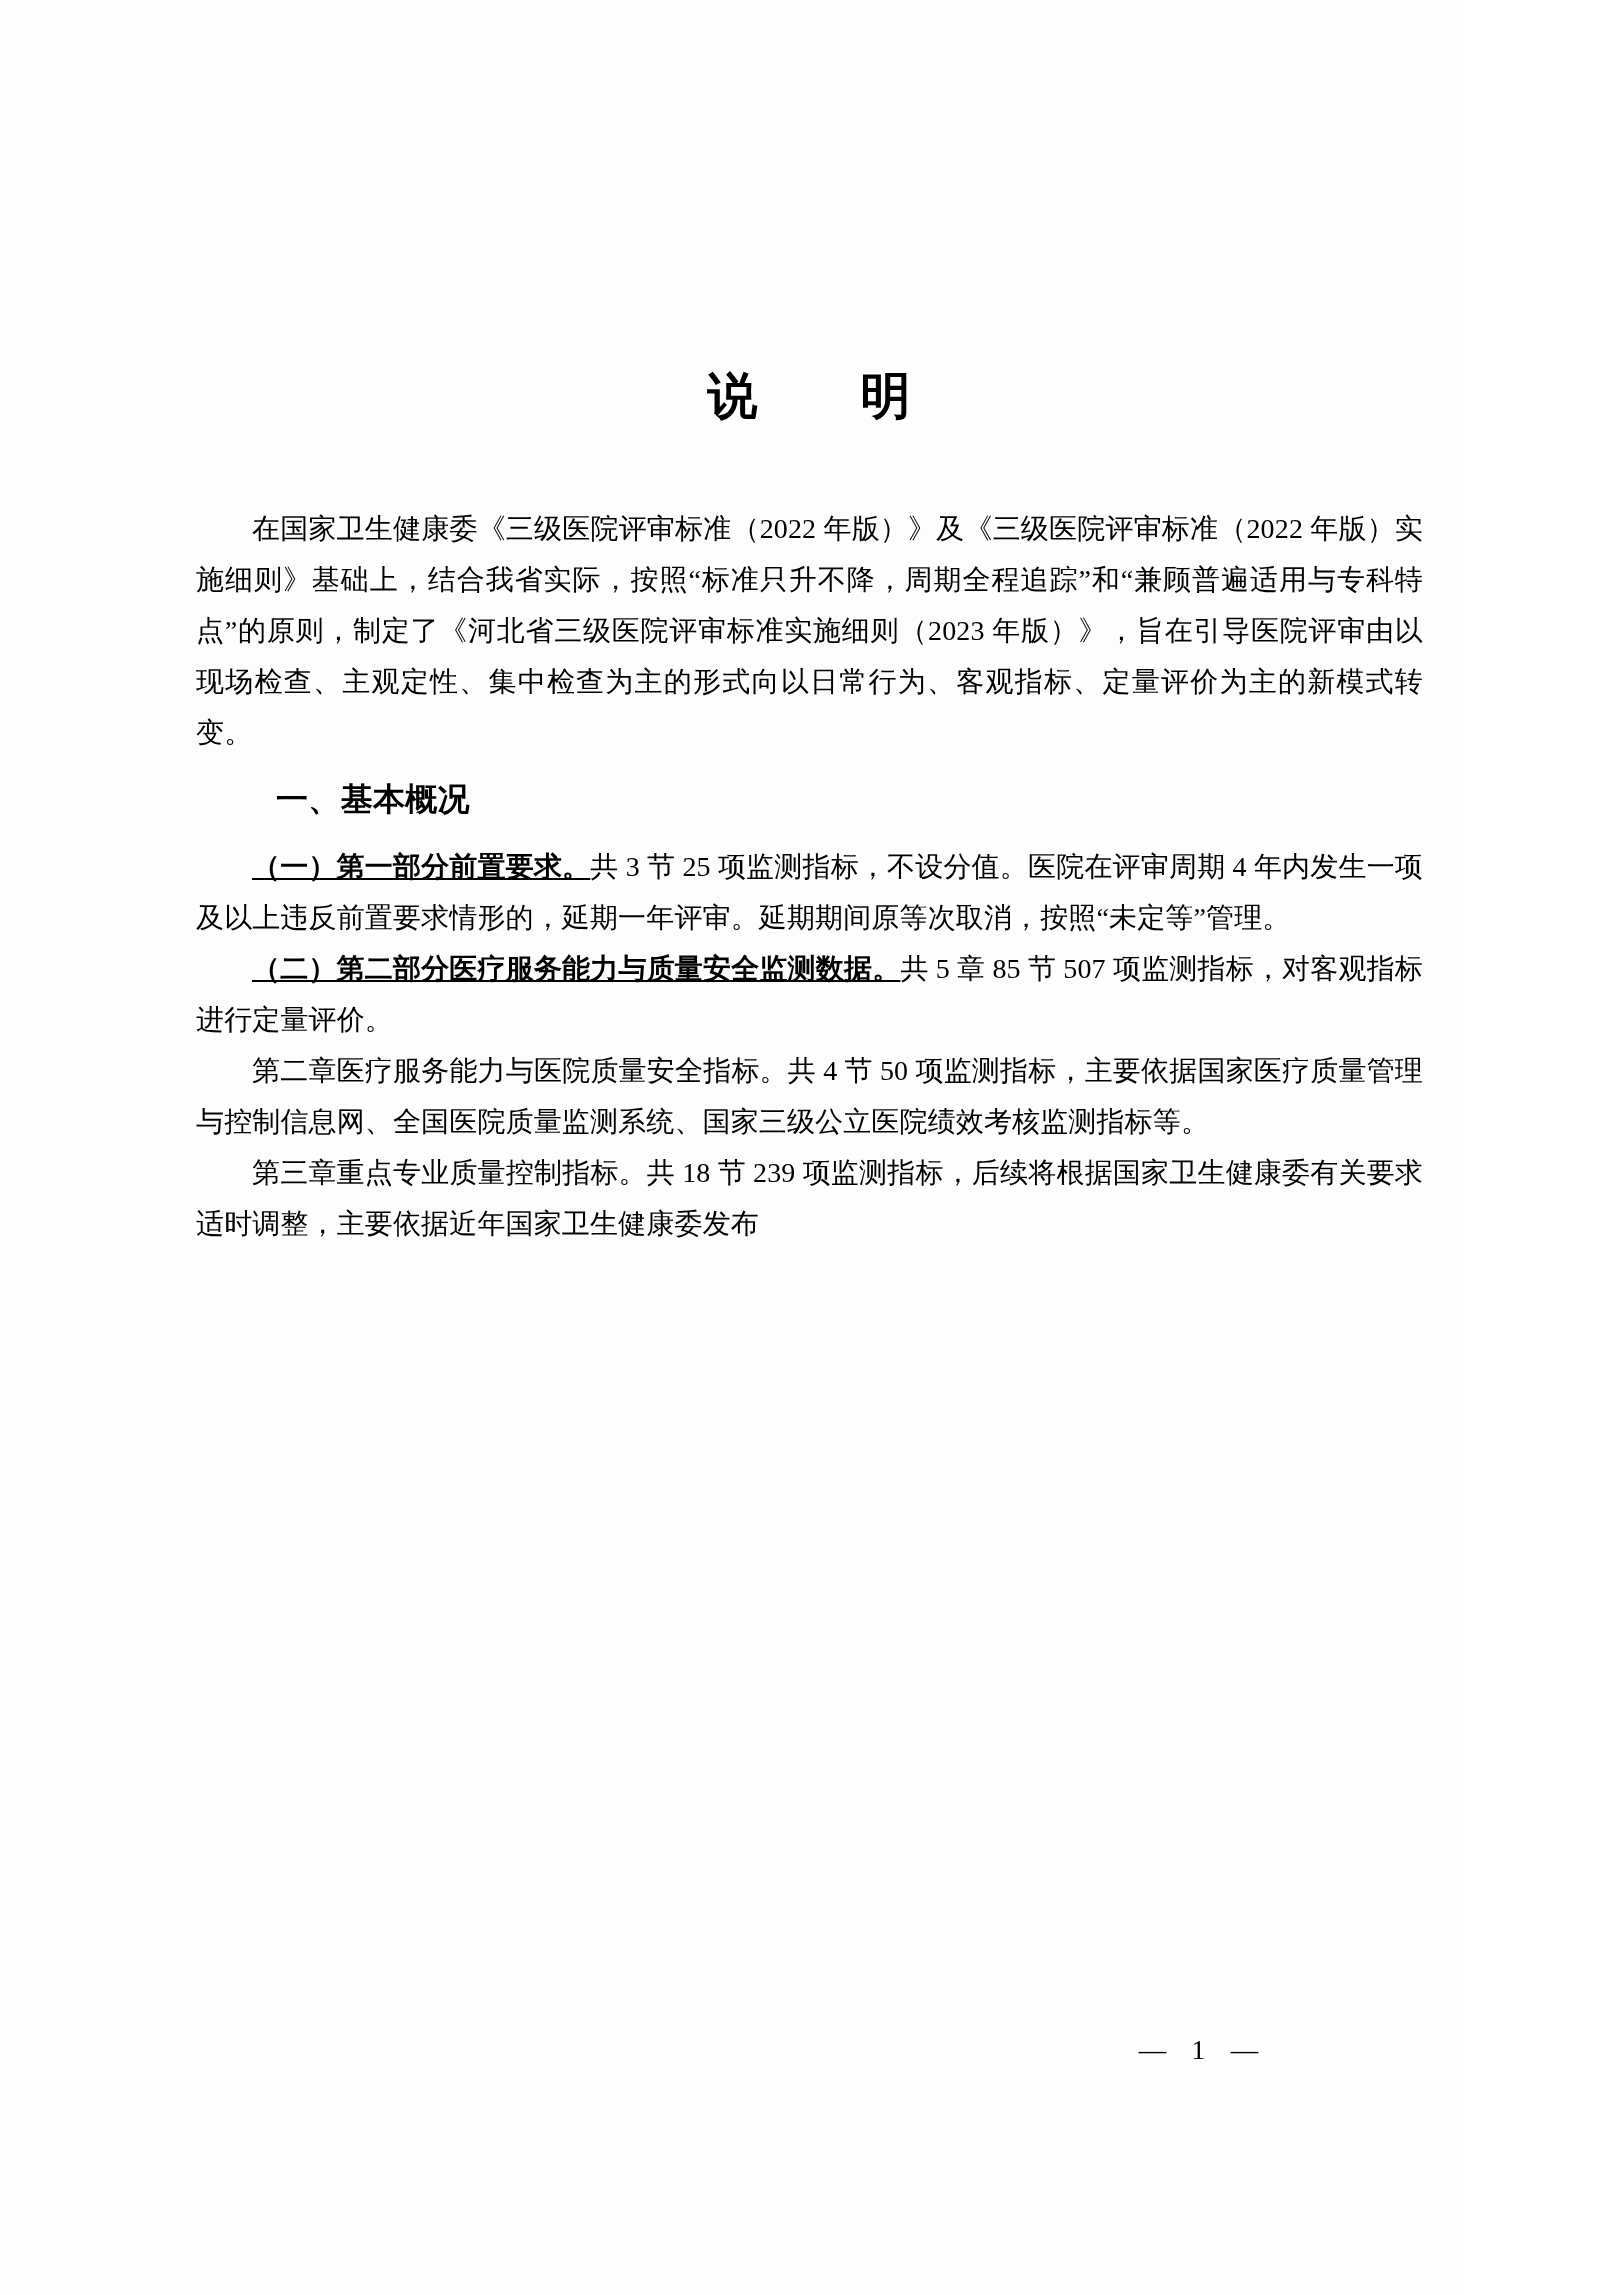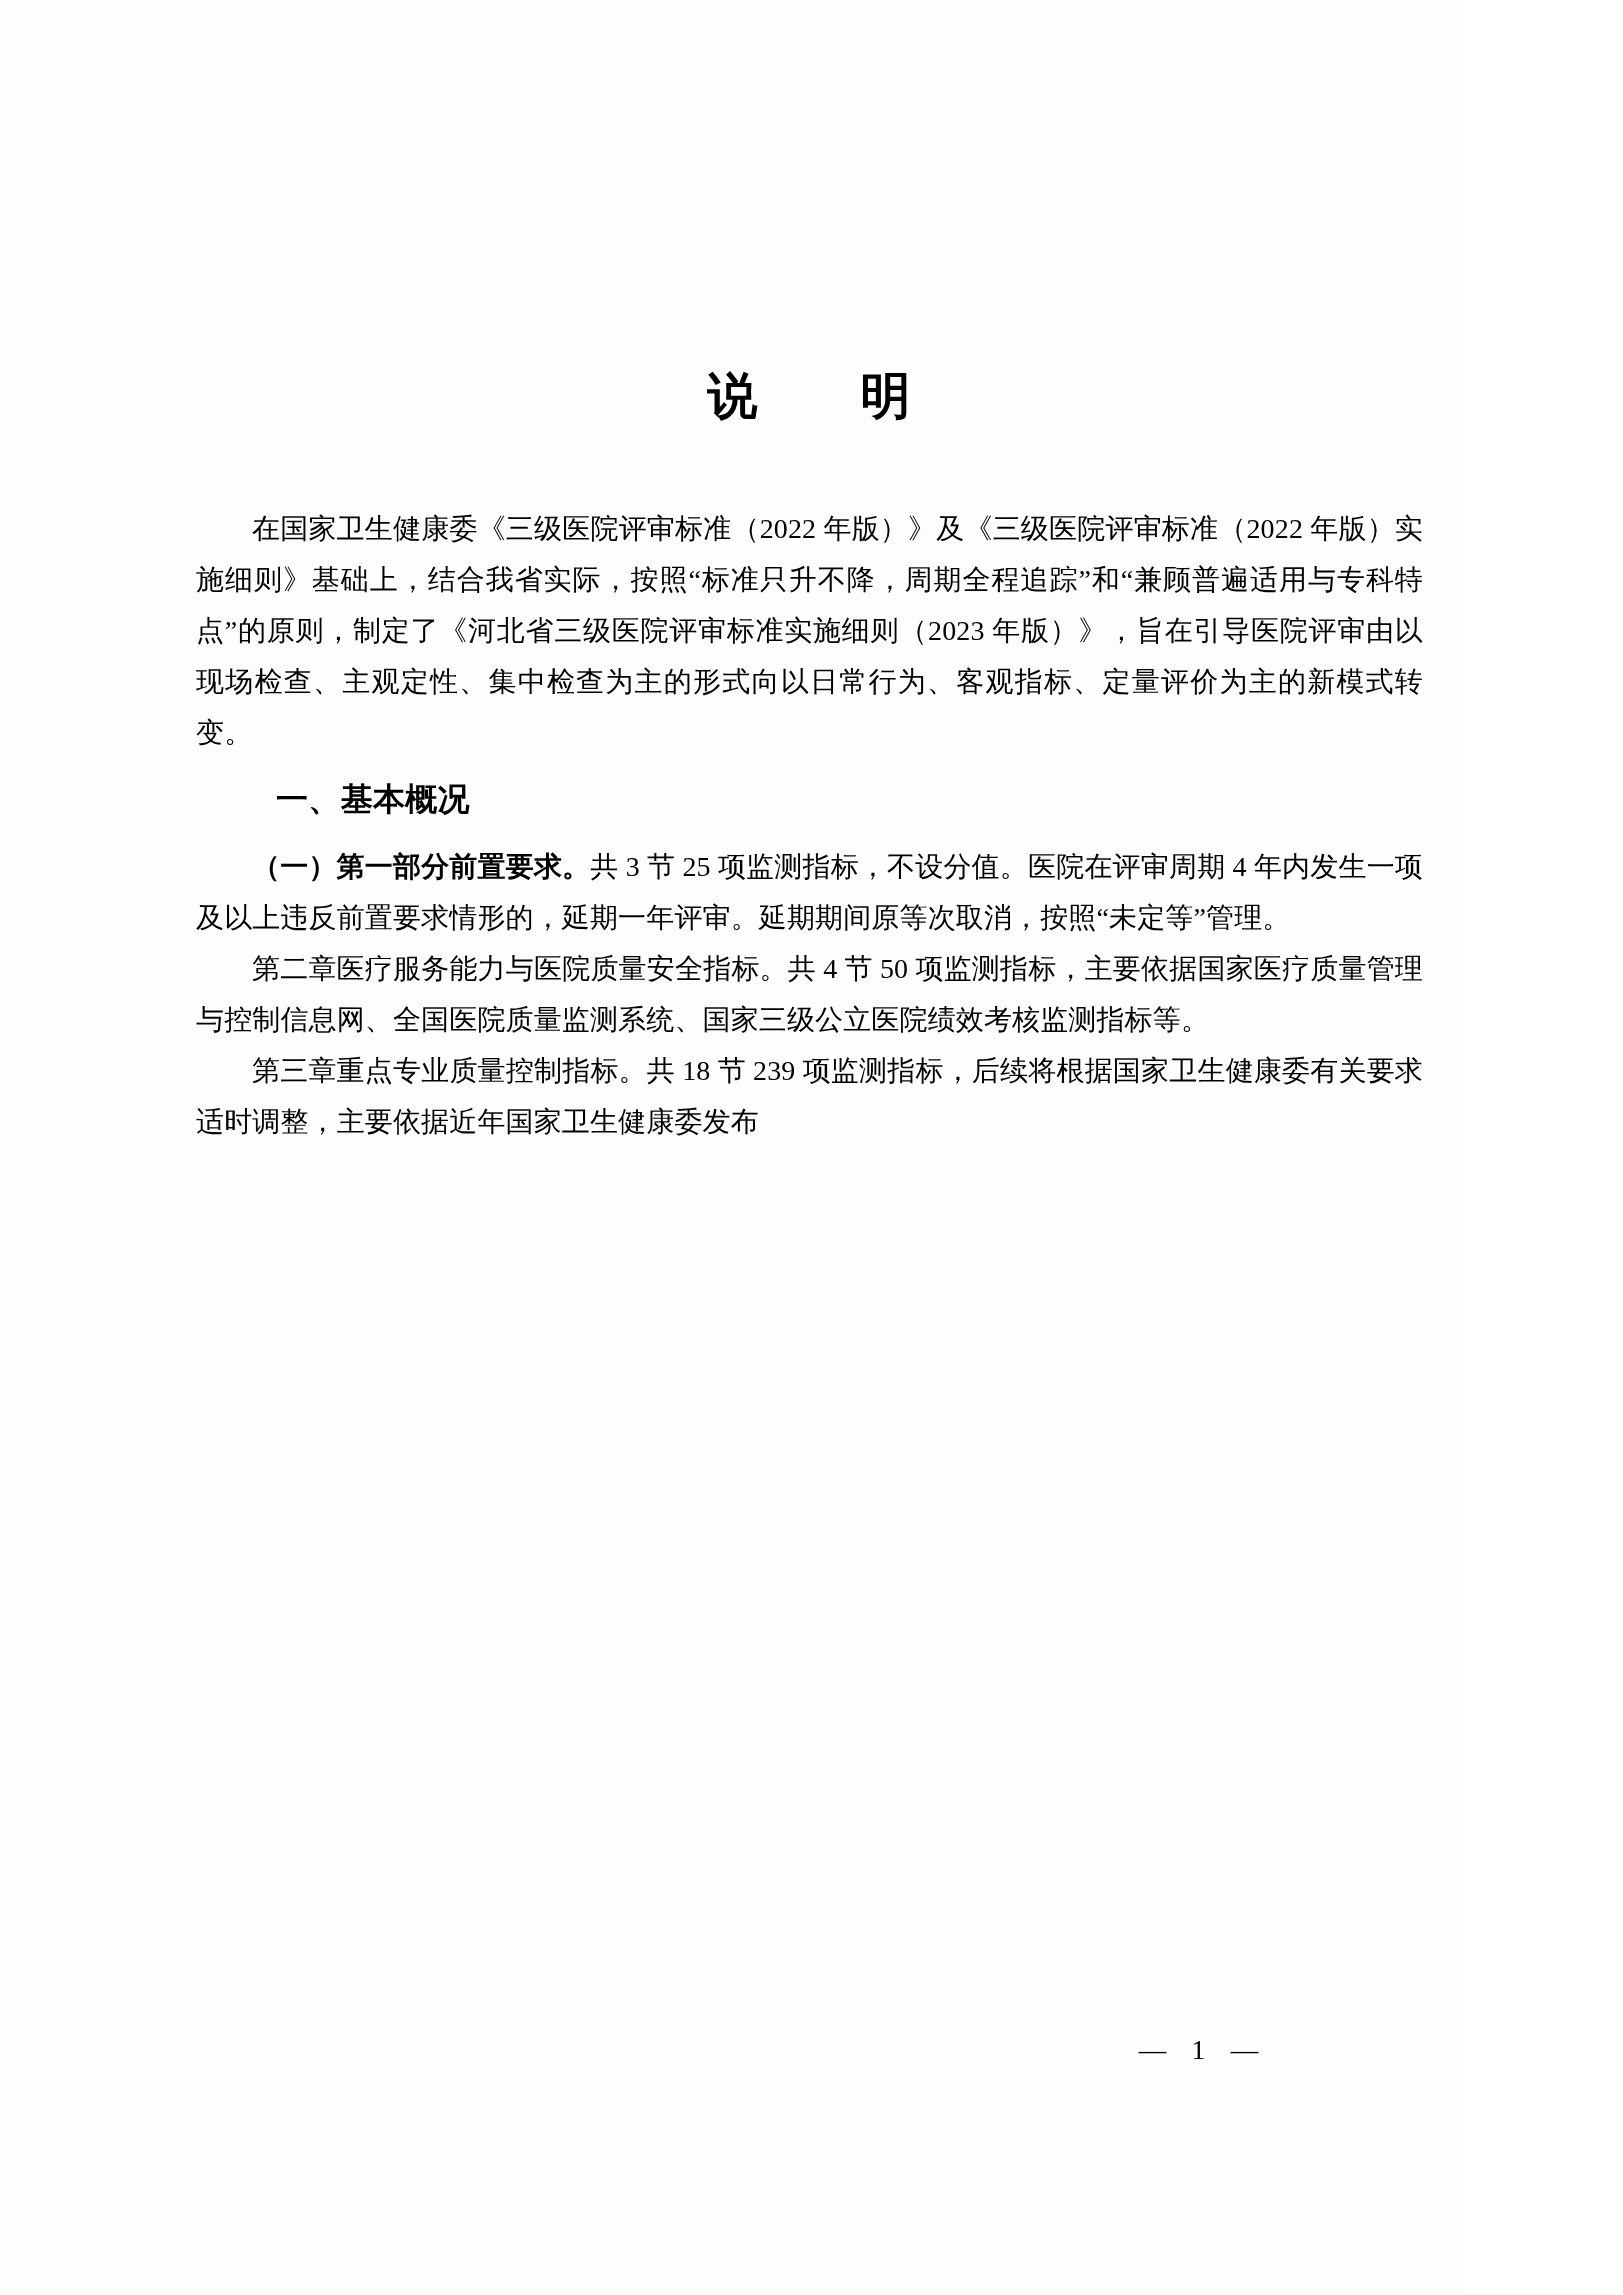--- a/index.html
+++ b/index.html
@@ -65,20 +65,21 @@
     margin: 16px;
     font-size: 32px;
     line-height: 51px;
     font-weight: 700;
     text-indent: 2em;
     letter-spacing: 0.01em;
   }
 
   .lead {
     font-weight: 700;
+    text-decoration: underline;
   }
 
   .page-number {
     position: absolute;
     right: 200px;
     top: 2034px;
     font-size: 27.5px;
     letter-spacing: 0.14em;
     white-space: pre;
     font-family: "Liberation Serif", "DejaVu Serif", serif;
@@ -95,20 +96,21 @@
 
     <div class="body-block">
 
       <p class="para">在国家卫生健康委《三级医院评审标准（2022 年版）》及《三级医院评审标准（2022 年版）实施细则》基础上，结合我省实际，按照“标准只升不降，周期全程追踪”和“兼顾普遍适用与专科特点”的原则，制定了《河北省三级医院评审标准实施细则（2023 年版）》，旨在引导医院评审由以现场检查、主观定性、集中检查为主的形式向以日常行为、客观指标、定量评价为主的新模式转变。</p>
 
       <p class="heading">一、基本概况</p>
 
 
       <p class="para"><span class="lead">（一）第一部分前置要求。</span><span>共 3 节 25 项监测指标，不设分值。医院在评审周期 4 年内发生一项及以上违反前置要求情形的，延期一年评审。延期期间原等次取消，按照“未定等”管理。</span></p>
 
+      <p class="para"><span class="lead">（二）第二部分医疗服务能力与质量安全监测数据。</span><span>共 5 章 85 节 507 项监测指标，对客观指标进行定量评价。</span></p>
 
 
       <p class="para">第二章医疗服务能力与医院质量安全指标。共 4 节 50 项监测指标，主要依据国家医疗质量管理与控制信息网、全国医院质量监测系统、国家三级公立医院绩效考核监测指标等。</p>
 
       <p class="para">第三章重点专业质量控制指标。共 18 节 239 项监测指标，后续将根据国家卫生健康委有关要求适时调整，主要依据近年国家卫生健康委发布</p>
 
     </div>
   </div>
 
   <div class="page-number">—  1  —</div>

